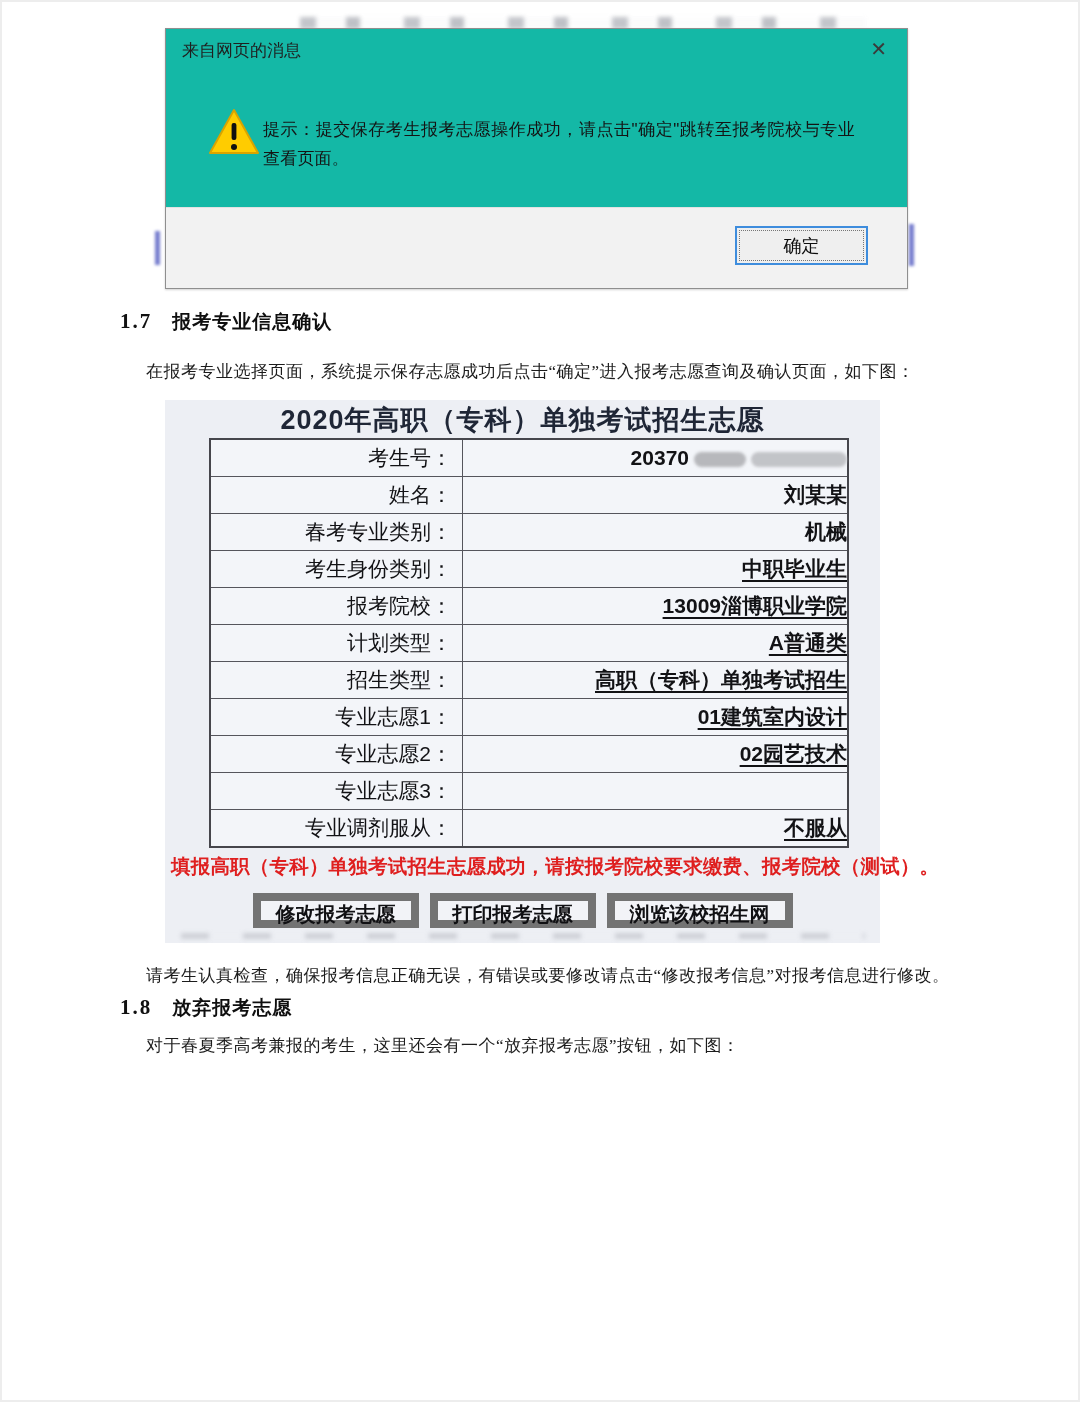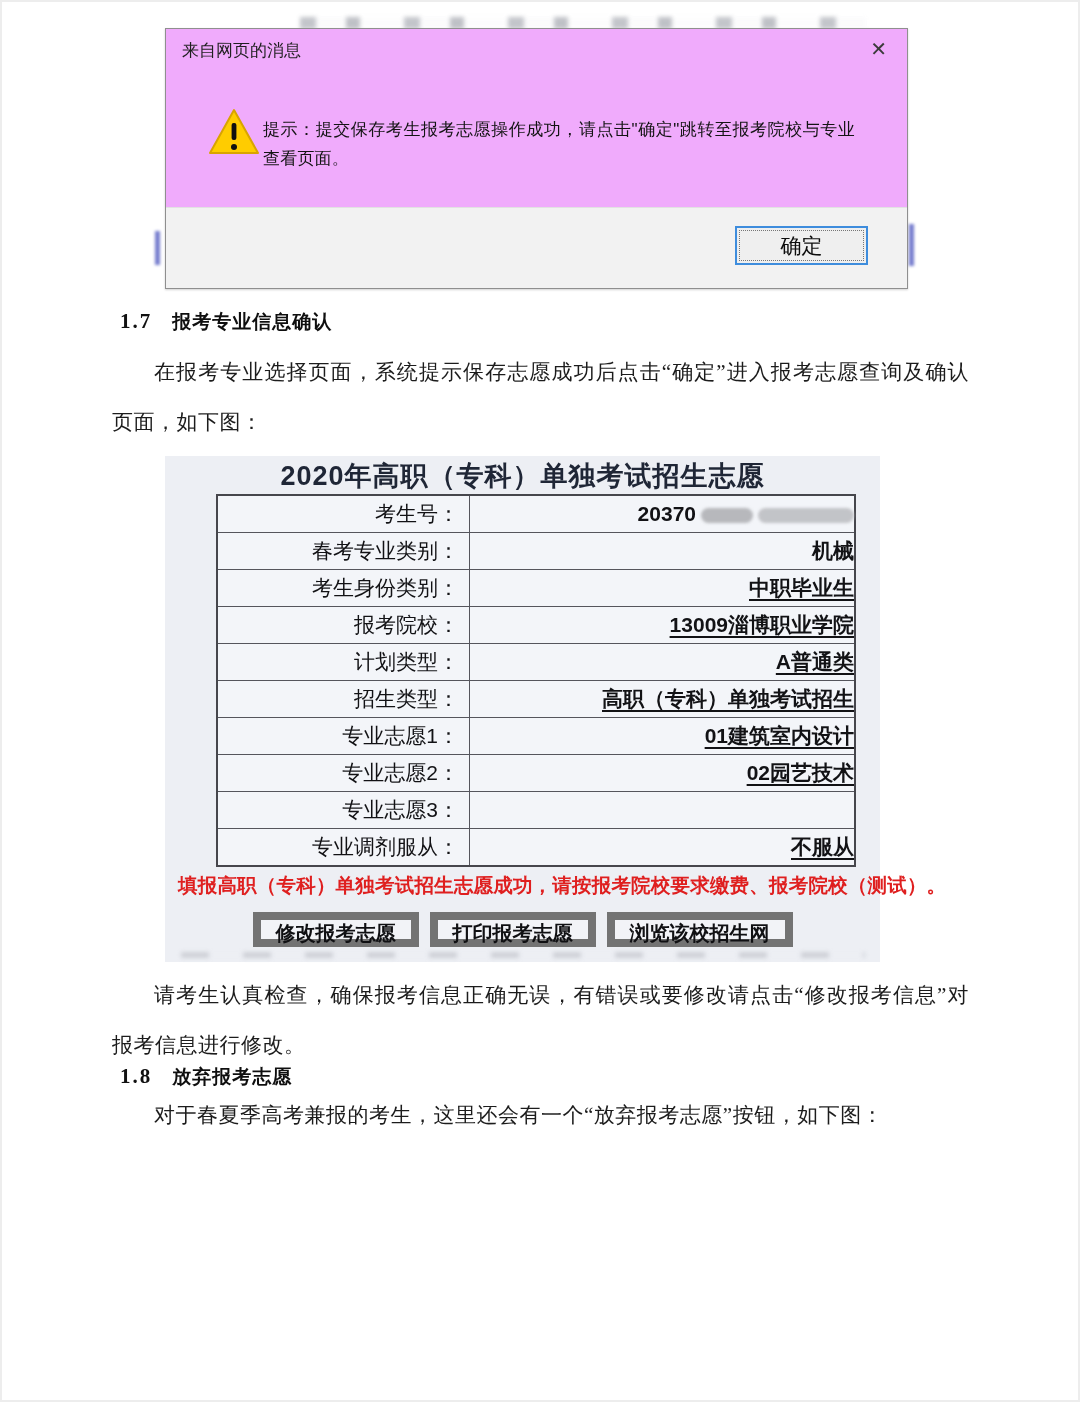--- a/index.html
+++ b/index.html
@@ -10,48 +10,48 @@
   
   .peek-strip{position:absolute;left:300px;top:17px;width:566px;height:12px;
     background:repeating-linear-gradient(90deg,rgba(110,115,128,.55) 0 16px,rgba(215,218,226,.15) 16px 46px,rgba(85,90,105,.5) 46px 60px,rgba(225,227,233,.12) 60px 104px);
     filter:blur(2px);opacity:.75;}
   .frag{position:absolute;width:5px;background:rgba(45,55,180,.65);filter:blur(1.4px);}
   .frag-left{left:155px;top:231px;height:34px;}
   .frag-right{left:909px;top:224px;height:42px;}
 
   
   .dialog{position:absolute;left:165px;top:28px;width:743px;height:261px;box-sizing:border-box;
-          background:#f0abfc;border:1px solid #8f8f8f;box-shadow:0 1px 2px rgba(0,0,0,.18);}
+          background:#14b8a6;border:1px solid #8f8f8f;box-shadow:0 1px 2px rgba(0,0,0,.18);}
   .dlg-title{position:absolute;left:16px;top:10px;font-size:17px;color:#1f1f1f;}
   .dlg-close{position:absolute;right:20px;top:8px;font-size:20px;color:#3a3a3a;cursor:pointer;line-height:24px;}
   .dlg-icon{position:absolute;left:42px;top:78px;}
   .dlg-msg{position:absolute;left:97px;top:86px;width:592px;font-size:17px;line-height:29px;
            color:#141414;letter-spacing:.2px;text-align:justify;}
   .dlg-footer{position:absolute;left:0;right:0;bottom:0;height:80px;background:#f2f2f2;border-top:1px solid #e2e2e2;}
   .ok-btn{position:absolute;right:39px;top:18px;width:133px;height:39px;box-sizing:border-box;
-          background:#efefef;border:2px solid #3e8ddd;font-size:21px;color:#0d0d0d;
+          background:#efefef;border:2px solid #3e8ddd;font-size:18px;color:#0d0d0d;
           outline:1px dotted #767676;outline-offset:-5px;font-family:"Liberation Sans",sans-serif;cursor:pointer;}
 
   
   .content{position:absolute;left:112px;top:0;width:857px;color:#1b1b1b;
            font-family:"Liberation Serif",serif;}
   .sec{display:flex;align-items:baseline;margin:0 0 0 8px;padding:0;text-align:center;}
   .sec-17{margin-top:309px;}
   .sec-18{margin-top:-6px;}
   .sec .num{font-size:21px;font-weight:600;letter-spacing:2px;margin-right:20px;color:#111;}
   .sec .ttl{font-size:19px;font-weight:bold;color:#0f0f0f;font-family:"Liberation Sans",sans-serif;letter-spacing:1px;}
-  .body-p{margin:0;text-indent:2em;text-align:justify;font-size:21px;line-height:50px;
+  .body-p{margin:0;text-indent:2em;text-align:justify;font-size:17px;line-height:50px;
           letter-spacing:.5px;color:#1c1c1c;}
   .p1{margin-top:12px;}
   .p2{margin-top:8px;}
   .p4{margin-bottom:0;}
 
   
-  .shot{margin:9px 0 0 53px;width:715px;box-sizing:border-box;background:#edeff4;
-        padding:3px 11px 4px;font-family:"Liberation Sans",sans-serif;}
+  .shot{margin:3px 0 0 53px;width:715px;box-sizing:border-box;background:#edeff4;
+        padding:3px 4px 4px;font-family:"Liberation Sans",sans-serif;}
   .shot-title{text-align:center;font-size:27px;font-weight:bold;color:#1f2636;line-height:34px;letter-spacing:1px;}
   .form-table{margin:1px 0 0 40px;width:640px;border-collapse:collapse;background:#f3f5f9;
               border:2px solid #46464c;table-layout:fixed;}
   .form-table td{border:1px solid #55555c;height:36px;font-size:21px;padding:0;color:#121215;text-align:right;}
   td.lbl{width:241px;text-align:right;padding-right:10px;font-weight:normal;}
   td.val{padding-left:24px;font-weight:bold;}
   .u{text-decoration:underline;text-underline-offset:4px;text-decoration-thickness:1.5px;}
   .redact{display:inline-block;vertical-align:middle;height:15px;border-radius:8px;
           background:#b7b8bc;filter:blur(1.5px);margin-left:5px;}
   .r1{width:52px;}
@@ -99,20 +99,24 @@
     <p class="body-p p1">在报考专业选择页面，系统提示保存志愿成功后点击“确定”进入报考志愿查询及确认页面，如下图：</p>
 
     <div class="shot">
       <div class="shot-title">2020年高职（专科）单独考试招生志愿</div>
 
       <table class="form-table">
         <tbody>
             <tr>
           <td class="lbl">考生号：</td>
           <td class="val"><span>20370</span><span class="redact r1"></span><span class="redact r2"></span></td>
+        </tr>
+        <tr>
+          <td class="lbl">姓名：</td>
+          <td class="val">刘某某</td>
         </tr>
         <tr>
           <td class="lbl">春考专业类别：</td>
           <td class="val">机械</td>
         </tr>
         <tr>
           <td class="lbl">考生身份类别：</td>
           <td class="val"><span class="u">中职毕业生</span></td>
         </tr>
         <tr>

